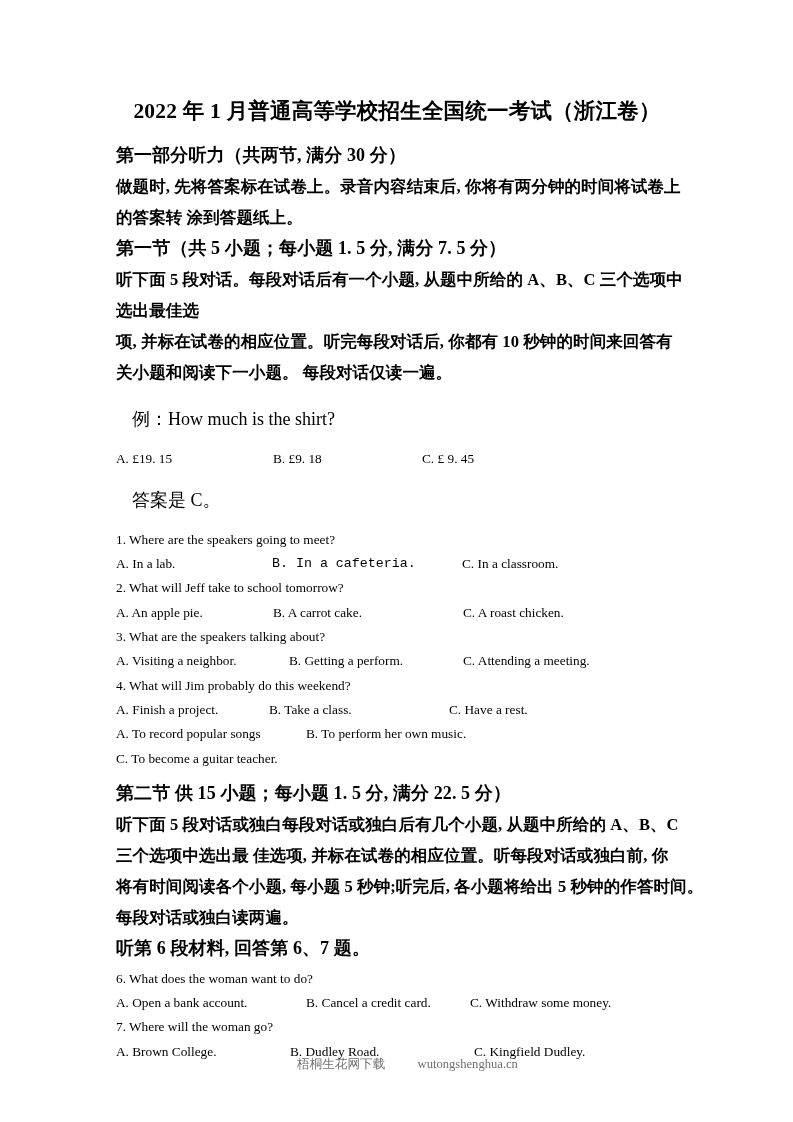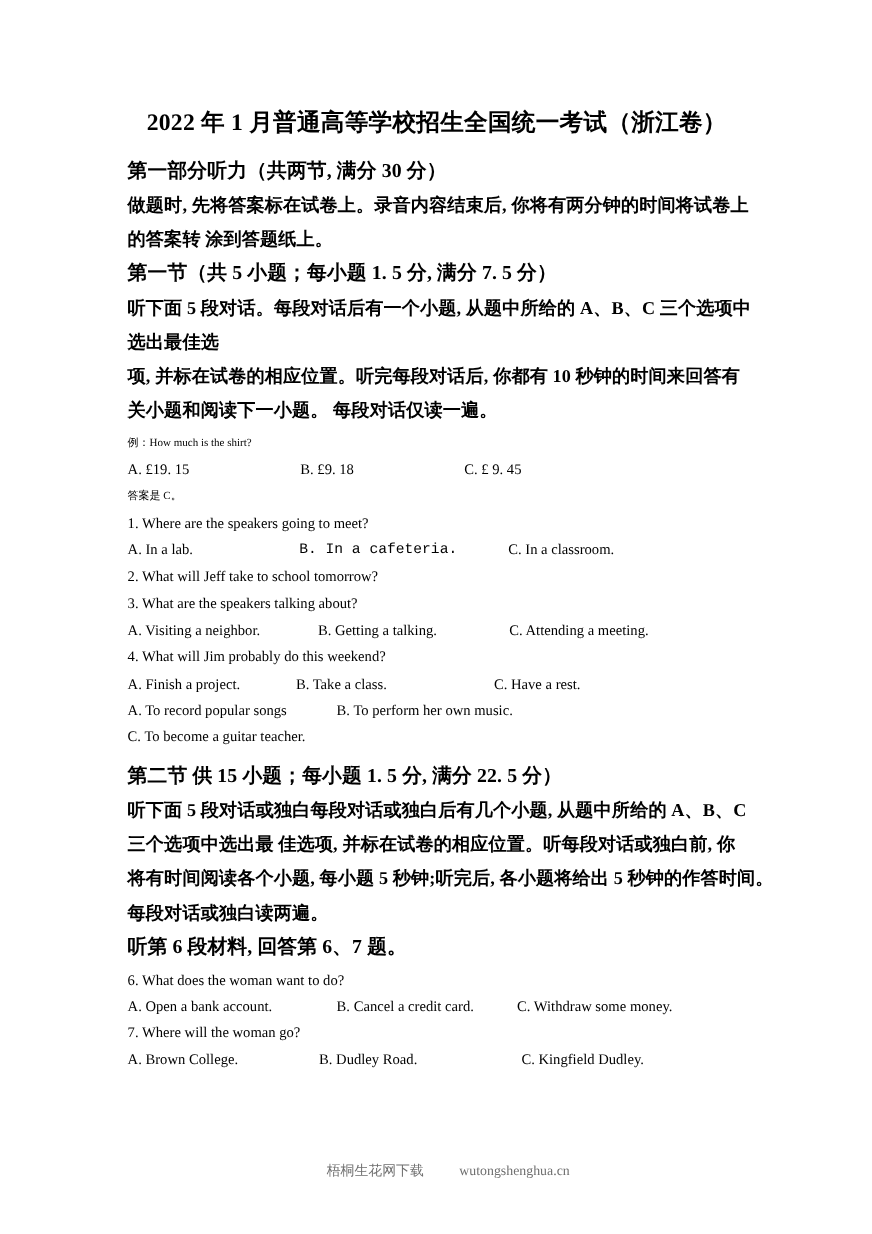--- a/index.html
+++ b/index.html
@@ -58,23 +58,23 @@
   .cn-bold-block .ln { display: block; white-space: nowrap; }
 
   
   .en {
     font-size: 13.3px;
     line-height: 24.3px;
     margin: 0;
     white-space: nowrap;
   }
   .en-cn {
-    font-size: 10px;
+    font-size: 18px;
     line-height: 24.3px;
-    margin: 0;
+    margin: 16px;
     white-space: nowrap;
   }
 
   
   .opts {
     font-size: 13.3px;
     line-height: 24.3px;
     margin: 0;
     position: relative;
     height: 24.3px;
@@ -138,24 +138,29 @@
     <p class="en-cn">答案是 C。</p>
 
     <div id="q-part1">
         <p class="en">1. Where are the speakers going to meet?</p>
         <div class="opts">
           <span class="o" style="left: 0px;">A. In a lab.</span>
           <span class="o" style="left: 156px; font-family: Liberation Mono, monospace;">B. In a cafeteria.</span>
           <span class="o" style="left: 346px;">C. In a classroom.</span>
         </div>
         <p class="en">2. What will Jeff take to school tomorrow?</p>
+        <div class="opts">
+          <span class="o" style="left: 0px;">A. An apple pie.</span>
+          <span class="o" style="left: 157px;">B. A carrot cake.</span>
+          <span class="o" style="left: 347px;">C. A roast chicken.</span>
+        </div>
         <p class="en">3. What are the speakers talking about?</p>
         <div class="opts">
           <span class="o" style="left: 0px;">A. Visiting a neighbor.</span>
-          <span class="o" style="left: 173px;">B. Getting a talking.</span>
+          <span class="o" style="left: 173px;">B. Getting a perform.</span>
           <span class="o" style="left: 347px; text-align: right;">C. Attending a meeting.</span>
         </div>
         <p class="en">4. What will Jim probably do this weekend?</p>
         <div class="opts">
           <span class="o" style="left: 0px;">A. Finish a project.</span>
           <span class="o" style="left: 153px;">B. Take a class.</span>
           <span class="o" style="left: 333px;">C. Have a rest.</span>
         </div>
         <div class="opts">
           <span class="o" style="left: 0px;">A. To record popular songs</span>

